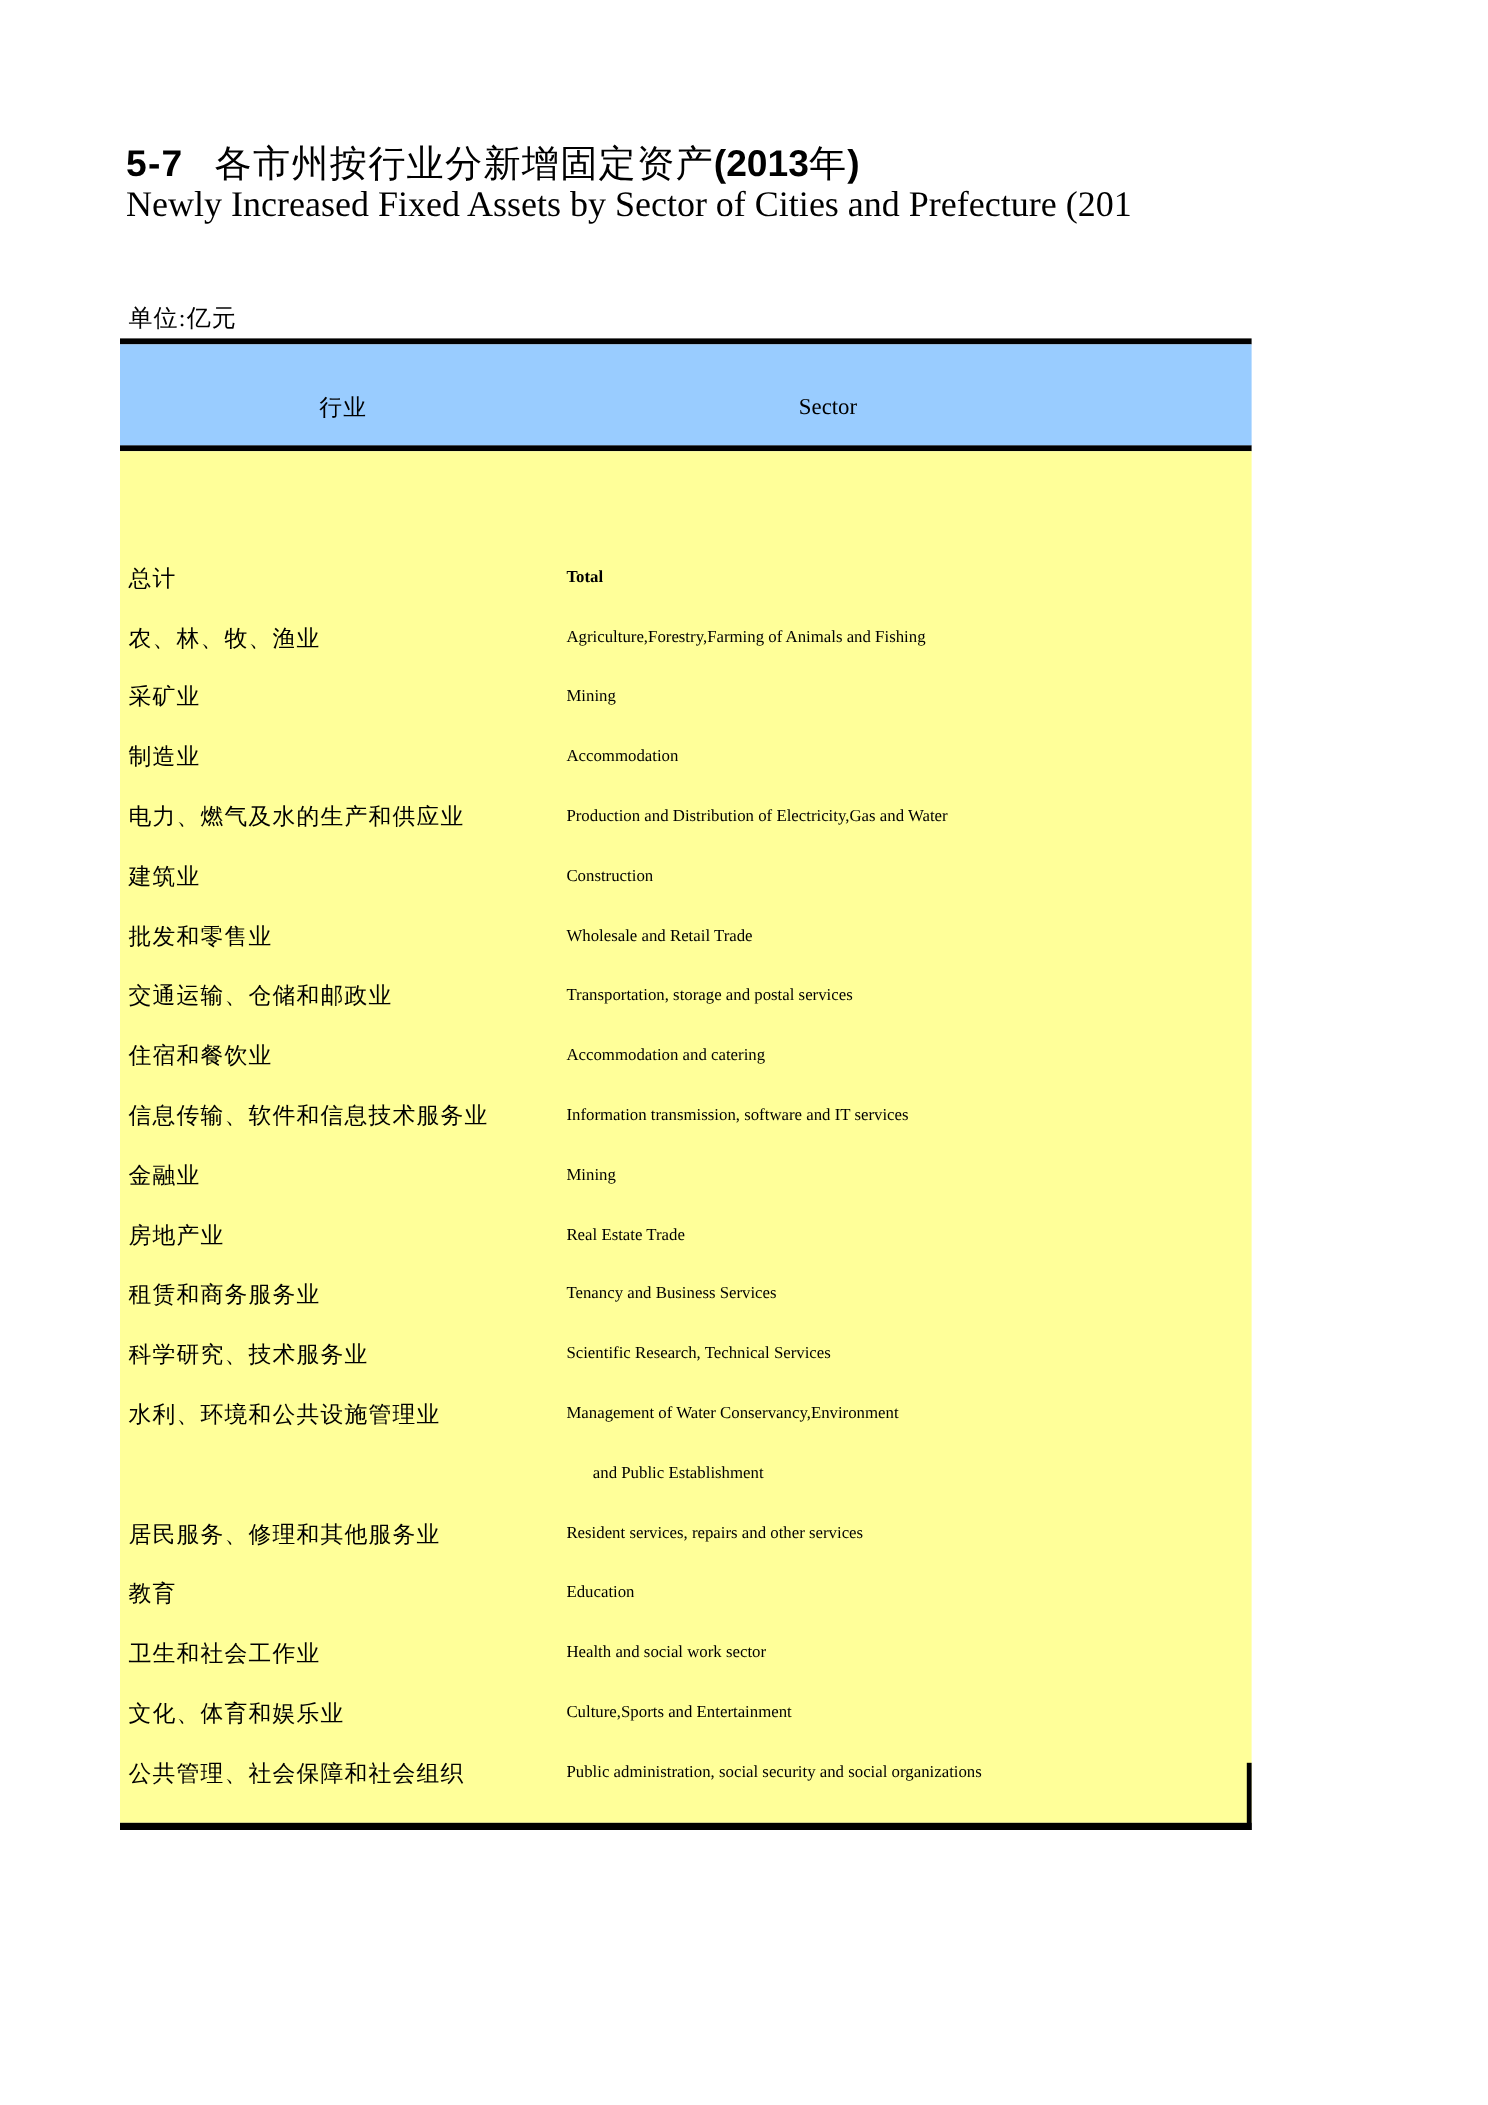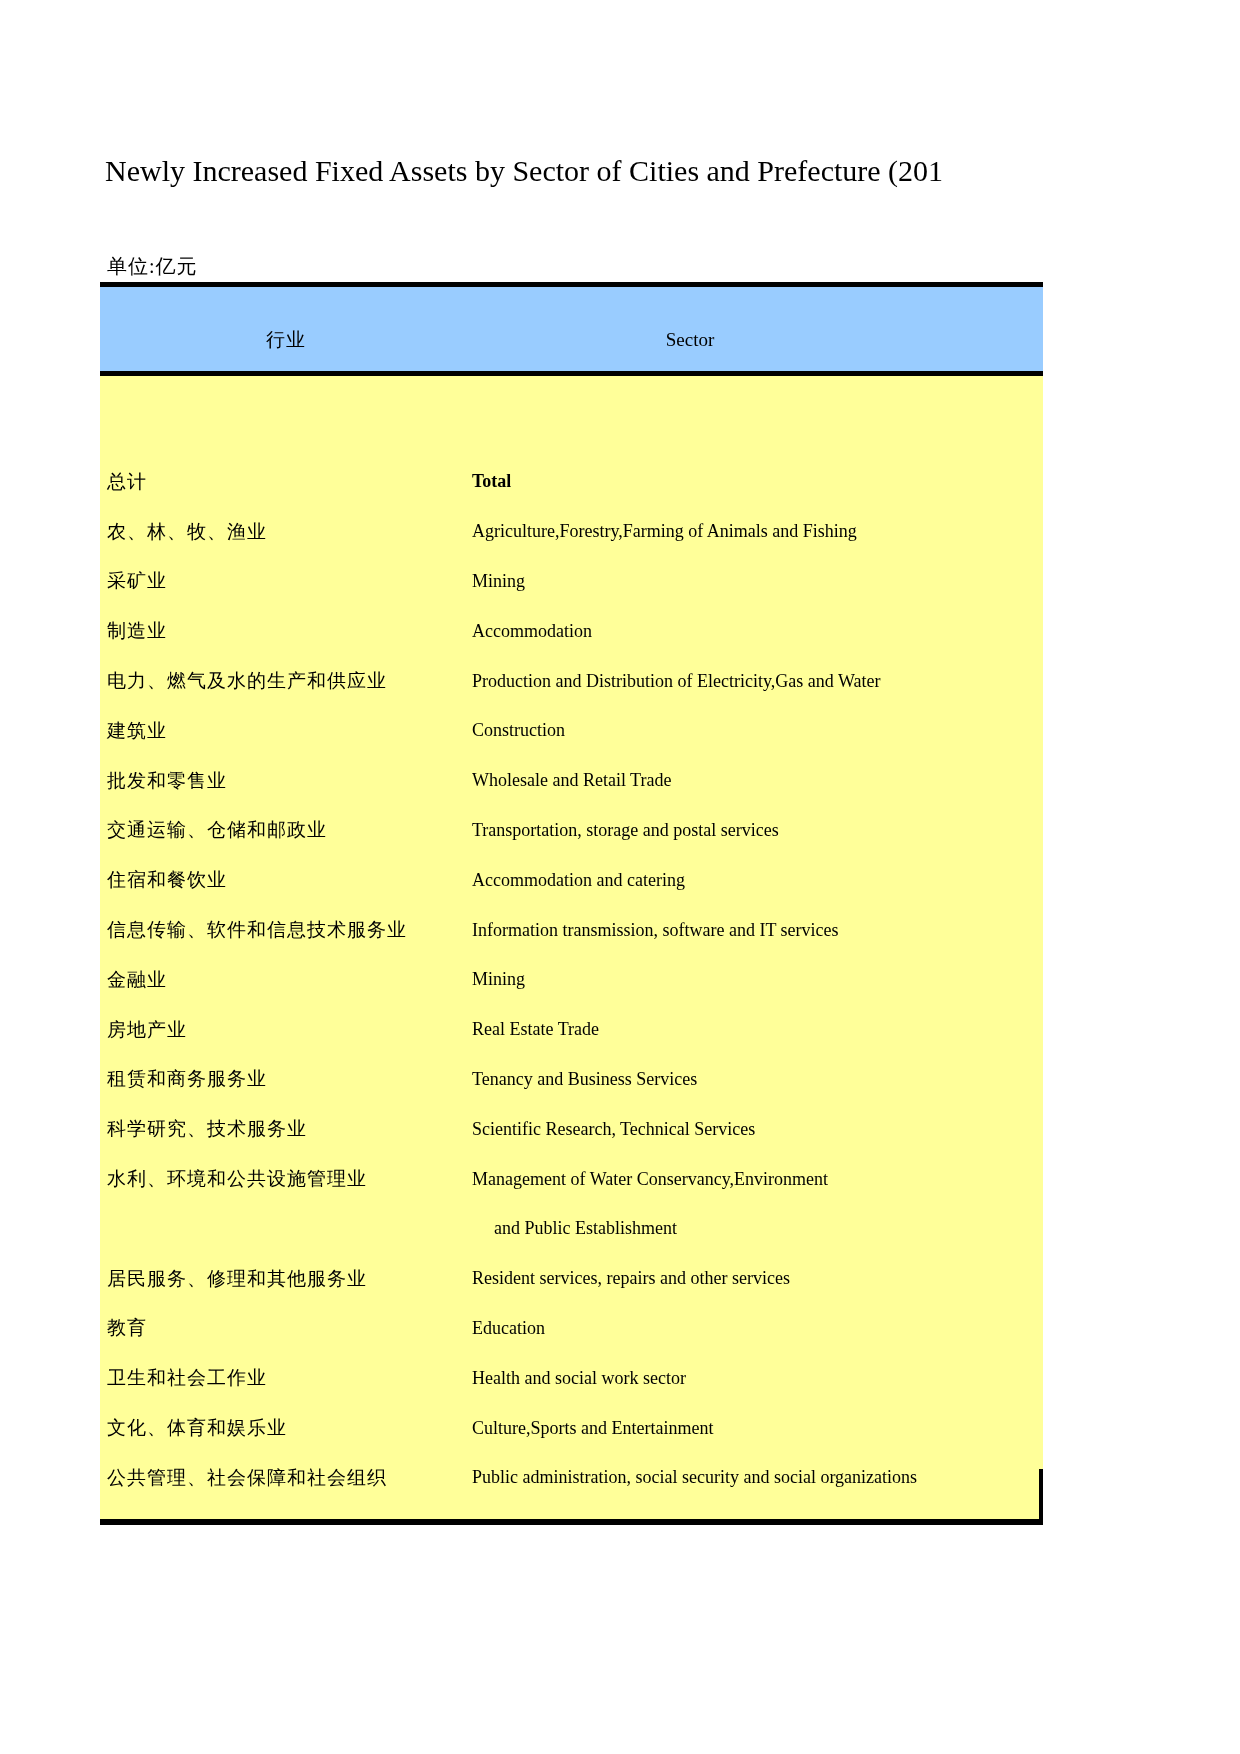--- a/index.html
+++ b/index.html
@@ -59,35 +59,38 @@
     padding-top:81px;overflow:hidden;
   }
   .line{
     height:49.8px;display:flex;align-items:center;
   }
   .c-zh{
     width:365px;padding-left:7px;flex:0 0 auto;
     font-size:19px;letter-spacing:1px;white-space:nowrap;
   }
   .c-en{
-    flex:1 1 auto;font-size:18px;white-space:nowrap;
+    flex:1 1 auto;font-size:14px;white-space:nowrap;
   }
   .c-en.bold{font-weight:bold;}
   .c-en.cont{padding-left:22px;}
   .b-bottom{height:6px;background:var(--border,#000);}
   .b-right{
     position:absolute;right:0;bottom:0;
     width:4px;height:56px;background:var(--border,#000);
   }
 </style>
 </head>
 <body>
 
 <div class="page">
 
+  <div class="title-line1">
+    <span class="t-index">5-7</span><span class="t-zh">各市州按行业分新增固定资产</span><span class="t-num">(2013</span><span class="t-zh">年</span><span class="t-num">)</span>
+  </div>
 
   <div class="title-line2">
     <span>Newly Increased Fixed Assets  by Sector of Cities and Prefecture (201</span>
   </div>
 
   <div class="unit">单位:亿元</div>
 
   <div class="tbl">
     <div class="b-top"></div>
     <div class="thead">

